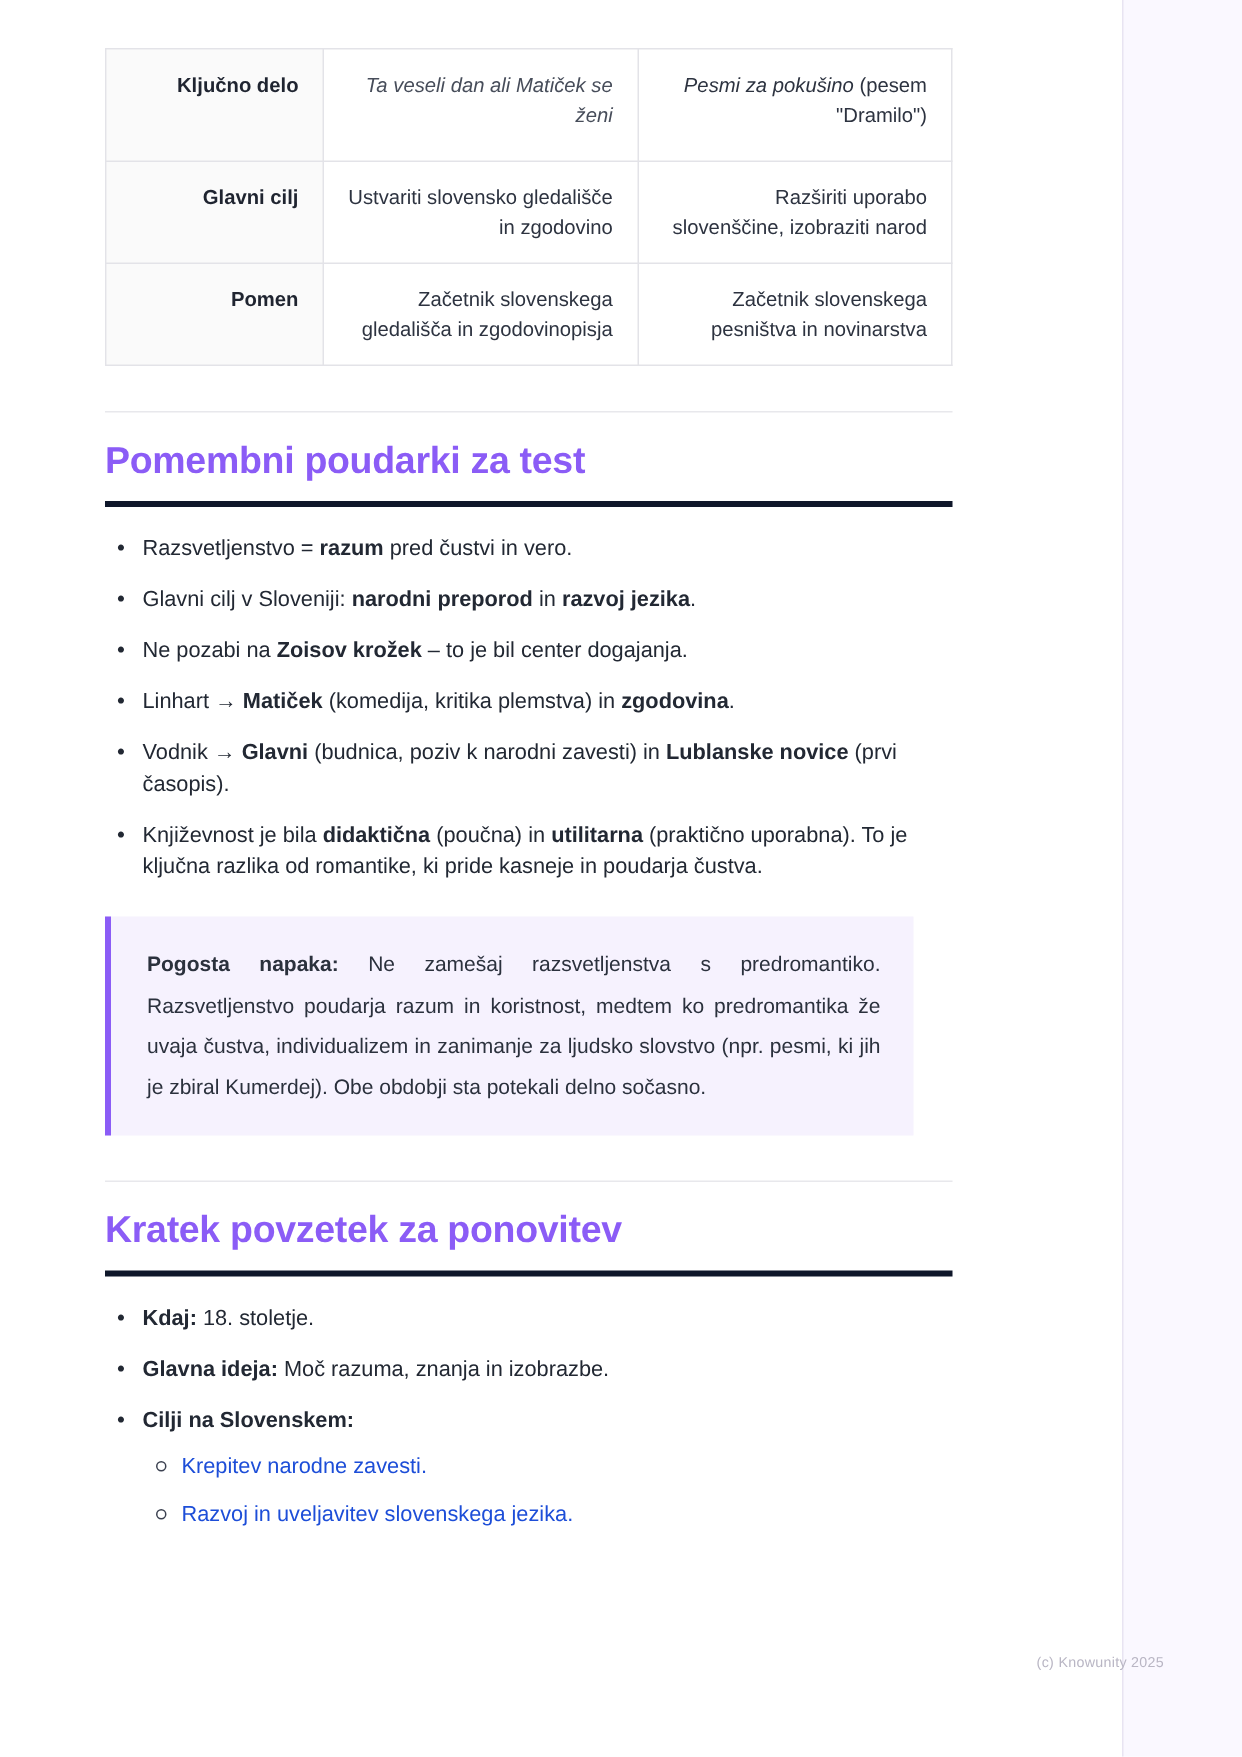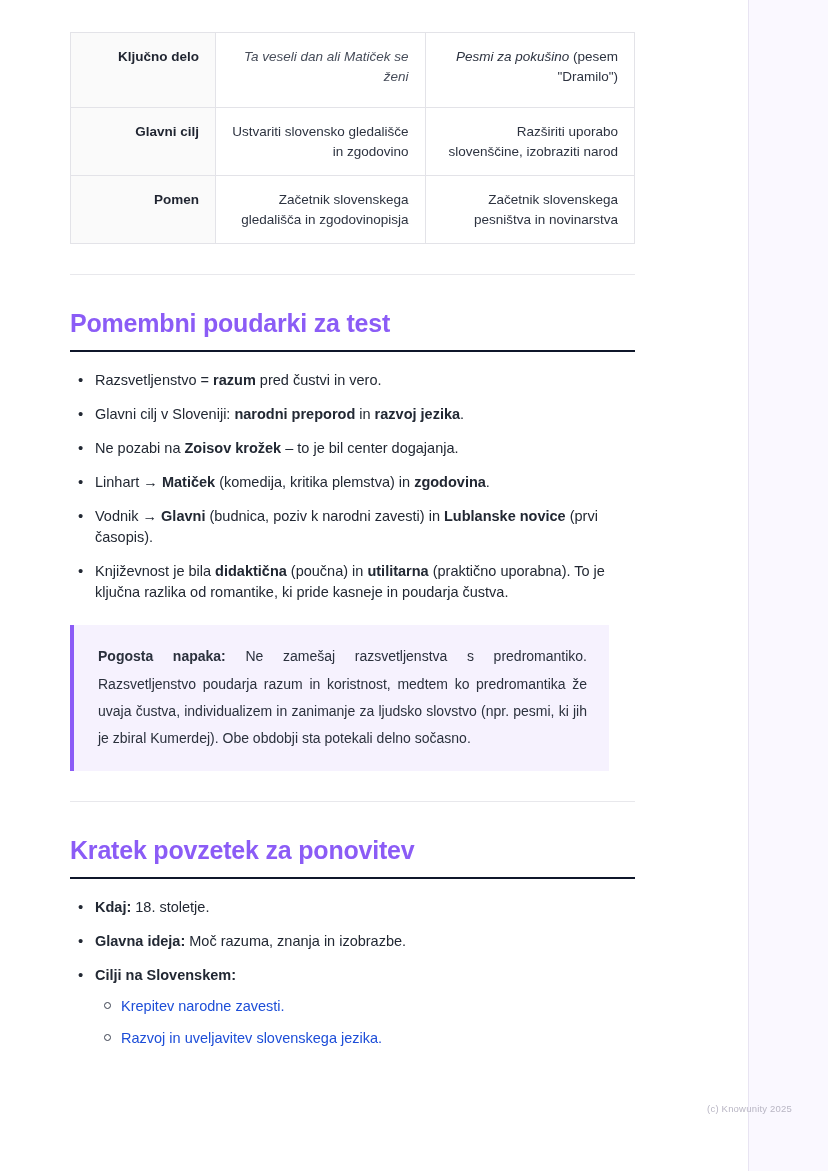--- a/index.html
+++ b/index.html
@@ -81,22 +81,22 @@
   
   h2.section {
     font-size: 25px;
     color: #8b5cf6;
     margin: 0;
     padding: 0 0 12px 0;
     font-weight: bold;
     letter-spacing: -0.2px;
   }
   .section-wrap {
-    margin-top: 34px;
-    border-bottom: 2px solid #0f172a;
+    margin-top: 18px;
+    border-bottom: 4px solid #0f172a;
     width: 565px;
   }
 
   hr.divider {
     border: none;
     border-top: 1px solid #e8e8ec;
     margin: 30px 0 0 0;
     width: 565px;
   }
 
@@ -159,21 +159,21 @@
     font-size: 14px;
     line-height: 1.95;
     color: #2b313d;
     text-align: justify;
   }
   .callout b { font-weight: bold; }
 
   
   .footer-credit {
     position: absolute;
-    right: 36px;
+    right: 52px;
     top: 1103px;
     font-size: 9.5px;
     color: #b9b6c4;
     letter-spacing: 0.2px;
   }
 </style>
 </head>
 <body>
 
 <div class="page">

